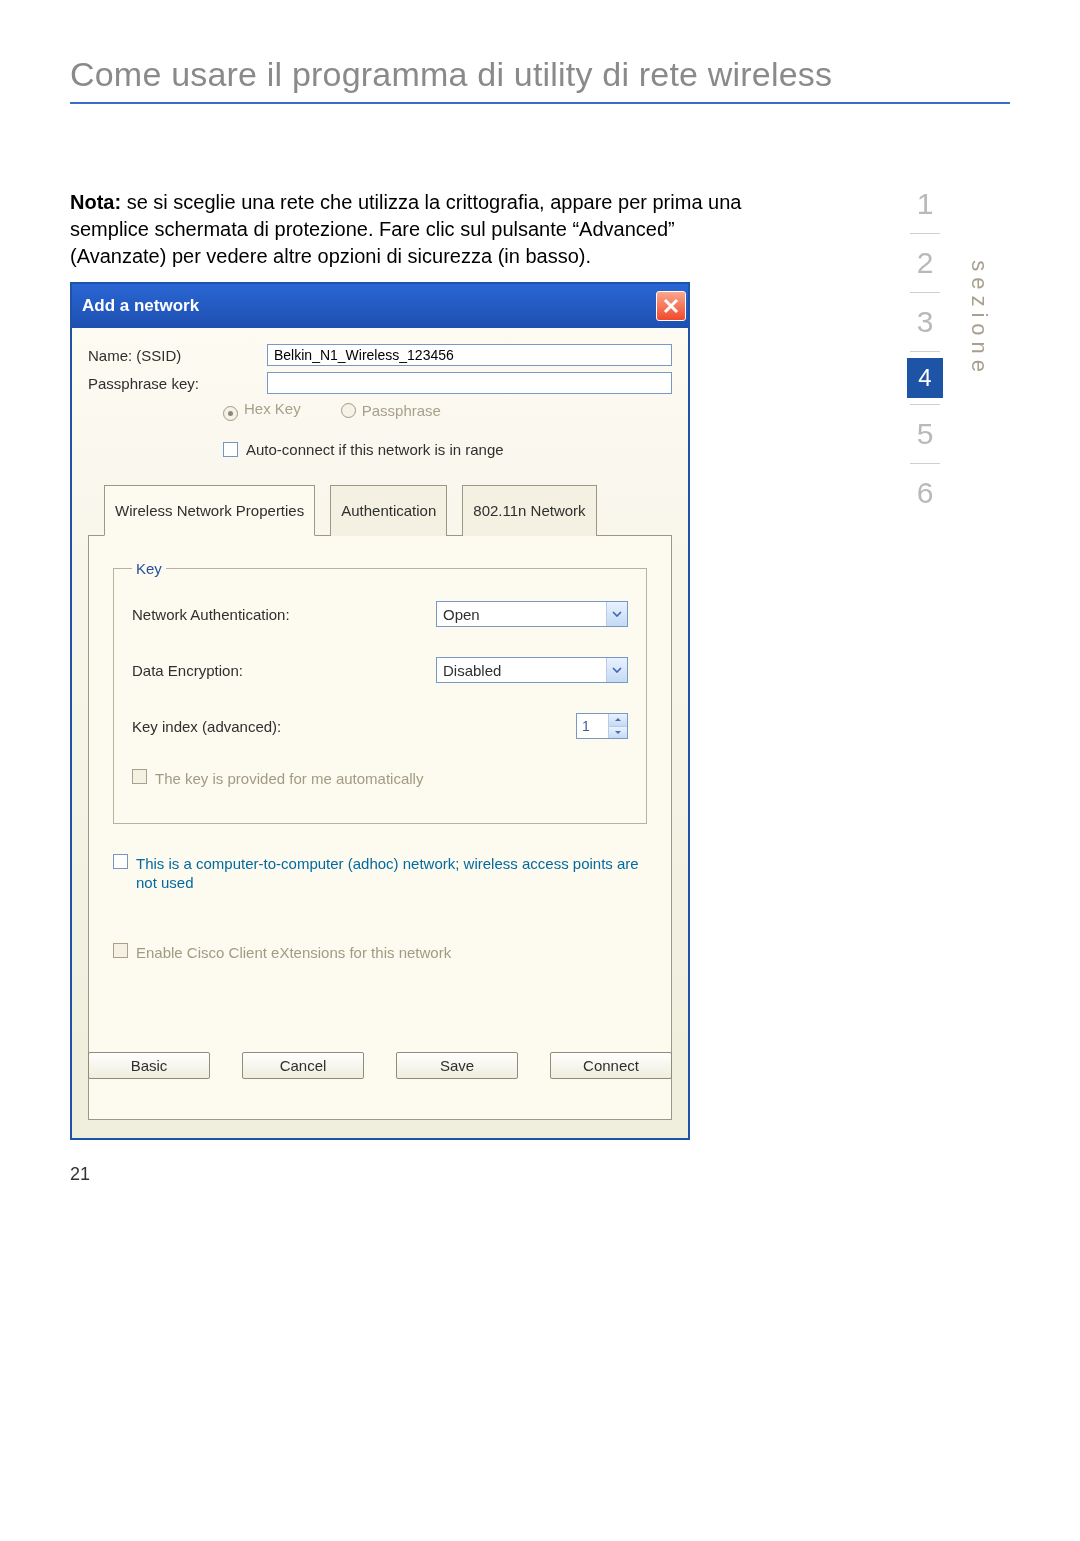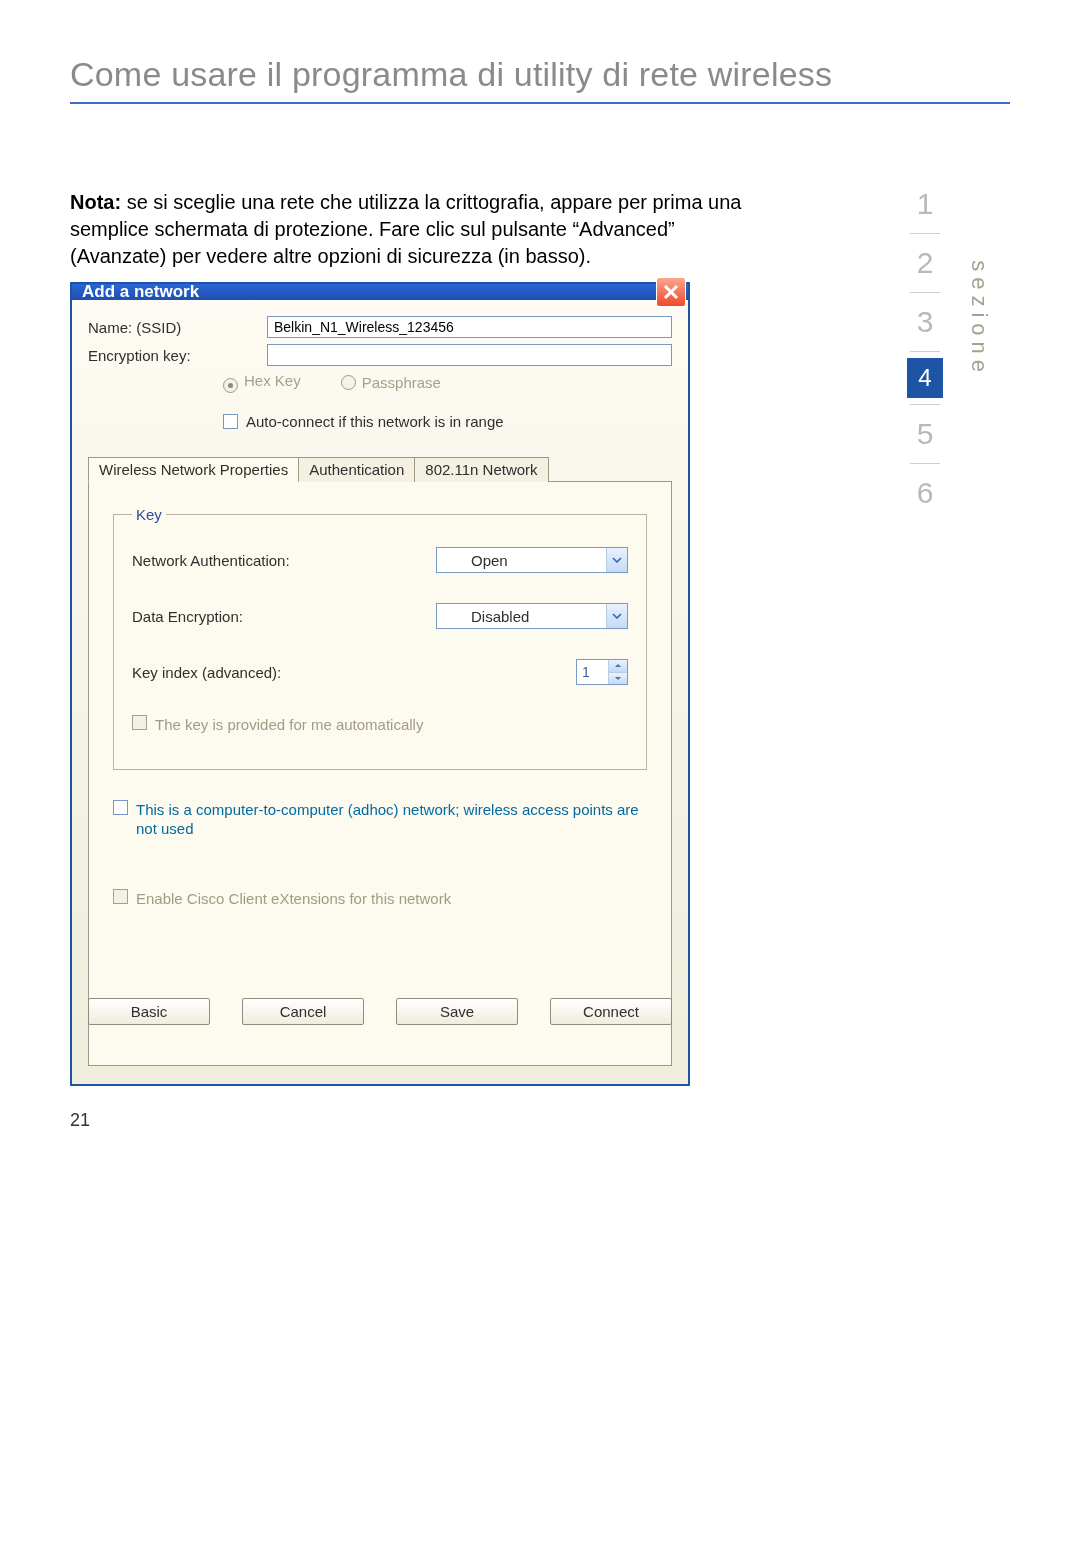--- a/index.html
+++ b/index.html
@@ -84,21 +84,21 @@
     background: linear-gradient(#fdfbf3,#efeddb);
     box-sizing: border-box;
   }
   .dlg-titlebar {
     background: linear-gradient(#2a66d4,#1e4fb0);
     color: #fff;
     display: flex;
     align-items: center;
     justify-content: space-between;
     padding-left: 10px;
-    height: 16px;
+    height: 44px;
     font-size: 17px;
     font-weight: bold;
   }
   .dlg-close {
     width: 28px;
     height: 28px;
     margin: 2px;
     background: linear-gradient(#fca68c,#f04a2a);
     border: 1px solid #fff;
     border-radius: 3px;
@@ -176,25 +176,26 @@
 
   
   .tabs {
     display: flex;
     margin-top: 26px;
     font-size: 15px;
   }
   .tab {
     border: 1px solid #9b9884;
     border-bottom: none;
-    padding: 3px 10px;
+    padding: 16px 10px;
     margin-right: -1px;
     background: #f4f1e2;
     position: relative;
     top: 1px;
+    margin-left: 16px;
   }
   .tab.active {
     background: #fdfbef;
     z-index: 2;
     border-bottom: 1px solid #fdfbef;
   }
   .tab-page {
     border: 1px solid #9b9884;
     background: #fdfbef;
     padding: 24px 24px 40px 24px;
@@ -226,21 +227,20 @@
     border: 1px solid #7a98c4;
     height: 24px;
     width: 190px;
     background: #fff;
   }
   .dropdown .dd-text {
     flex: 1;
     padding: 2px 6px;
     display: flex;
     align-items: center;
-    margin-left: 28px;
   }
   .dropdown .dd-btn {
     width: 20px;
     border-left: 1px solid #b9cbe5;
     background: linear-gradient(#e9f2ff,#c4daf5);
     display: flex;
     align-items: center;
     justify-content: center;
   }
   .dropdown .dd-btn svg { display:block; }
@@ -348,21 +348,21 @@
     </div>
 
     <div class="dlg-body">
 
       <div class="form-row">
         <div class="form-label">Name:  (SSID)</div>
         <input class="text-input" value="Belkin_N1_Wireless_123456" style="">
       </div>
 
       <div class="form-row">
-        <div class="form-label">Encryption key:</div>
+        <div class="form-label">Passphrase key:</div>
         <input class="text-input" value="" style="">
       </div>
 
       <div class="radio-row">
         <span>
           <span class="fake-radio selected"></span><span>Hex Key</span>
         </span>
         <span>
           <span class="fake-radio"></span><span>Passphrase</span>
         </span>

